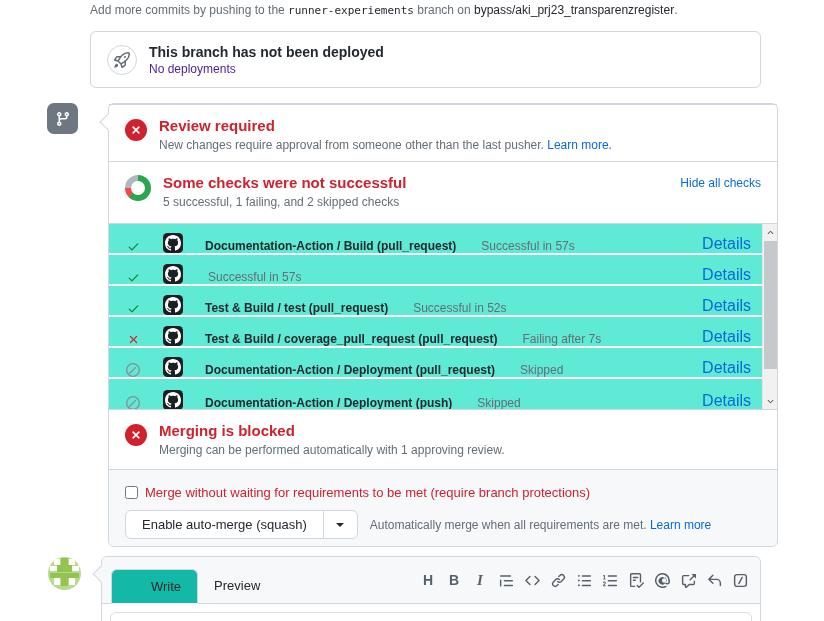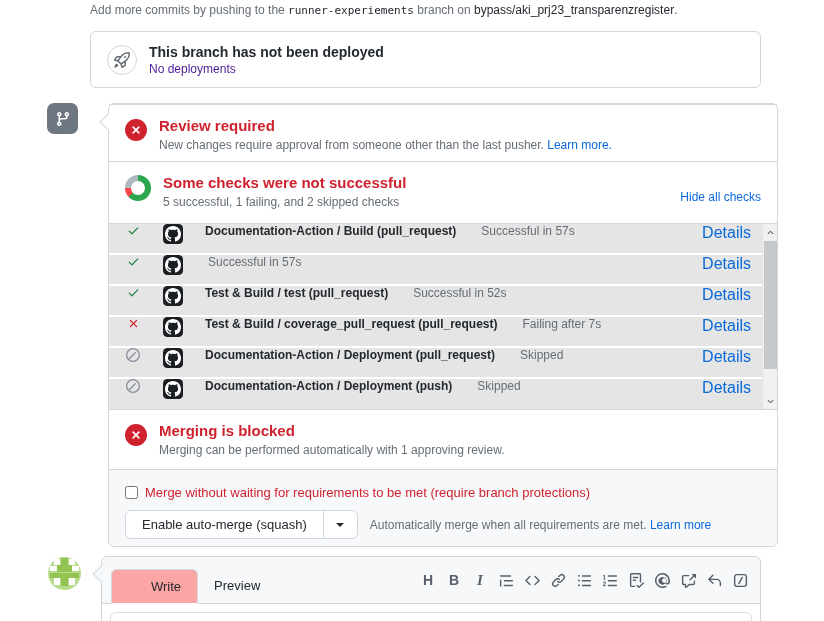--- a/index.html
+++ b/index.html
@@ -37,26 +37,26 @@
   .status-circle { width:22px; height:22px; border-radius:50%; background:#cf222e; color:#fff;
     display:flex; align-items:center; justify-content:center; flex:none; margin-top:2px; }
   .sec-title { font-size:15px; font-weight:700; color:#cf222e; }
   .sec-body { font-size:12px; color:#656d76; margin-top:4px; }
 
   .summary-section { height:62px; }
   .review-section { height:57px; }
   .blocked-section { height:60px; }
   .donut { width:26px; height:26px; border-radius:50%; position:relative; flex:none; margin-top:1px; }
   .donut::after { content:""; position:absolute; inset:6px; background:#fff; border-radius:50%; }
-  .hide-checks { margin-left:auto; font-size:12px; margin-top:16px; white-space:nowrap; }
+  .hide-checks { margin-left:auto; font-size:12px; margin-top:2px; white-space:nowrap; }
 
   
   .checks-list { position:relative; height:186px; border-top:1px solid #d0d7de; background:#fff; overflow:hidden; }
-  .check-row { height:31px; display:flex; align-items:flex-start; gap:22px; padding:0 26px 0 16px;
-    background:#e5e5e5; border-bottom:2px solid #fff; font-size:12px; }
+  .check-row { height:31px; display:flex; align-items:flex-end; gap:22px; padding:0 26px 0 16px;
+    background:#5eead4; border-bottom:2px solid #fff; font-size:12px; }
   .check-row:last-child { border-bottom:none; }
   .check-row .st-icon { display:none; width:16px; flex:none; align-items:center; justify-content:center; }
   .check-row.status-success .st-icon.success { display:inline-flex; color:#1a7f37; }
   .check-row.status-failure .st-icon.failure { display:inline-flex; color:#cf222e; }
   .check-row.status-skipped .st-icon.skipped { display:inline-flex; color:#868f99; }
   .octo-badge { flex:none; display:inline-flex; }
   .check-name { font-weight:700; color:#24292f; white-space:nowrap; }
   .check-detail { color:#656d76; margin-left:3px; white-space:nowrap; }
   .check-action { margin-left:auto; font-size:16px; }
 
@@ -80,21 +80,21 @@
   
   .comment-avatar { position:absolute; left:48px; top:557px; width:33px; height:33px; border-radius:50%; overflow:hidden; }
   .comment-box { position:absolute; left:101px; top:556px; width:660px; height:120px;
     border:1px solid #d0d7de; border-radius:6px; background:#fff; }
   .comment-header { position:relative; background:#f6f8fa; border-radius:6px 6px 0 0; border-bottom:1px solid #d0d7de;
     height:47px; display:flex; justify-content:space-between; align-items:flex-end; }
   .comment-header .pointer { position:absolute; left:-7px; top:11px; width:12px; height:12px; background:#f6f8fa;
     border-left:1px solid #d0d7de; border-bottom:1px solid #d0d7de; transform:rotate(45deg); }
   .tabs { display:flex; margin-left:9px; margin-bottom:-1px; }
   .tab { font-size:13px; padding:9px 16px; cursor:pointer; color:#24292f; }
-  .tab.active { background:#fca5a5; border:1px solid #d0d7de; border-bottom:1px solid #fff; border-radius:6px 6px 0 0;padding-left:39px; }
+  .tab.active { background:#14b8a6; border:1px solid #d0d7de; border-bottom:1px solid #fff; border-radius:6px 6px 0 0;padding-left:39px; }
   .md-toolbar { display:flex; align-items:center; gap:6px; margin:0 10px 13px 0; color:#57606a; }
   .md-btn { width:20px; height:20px; display:flex; align-items:center; justify-content:center; cursor:pointer; font-size:14px; }
   .md-btn.txt-h { font-weight:600; font-size:14px; }
   .md-btn.txt-b { font-weight:800; font-size:14px; }
   .md-btn.txt-i { font-style:italic; font-family:"Liberation Serif","DejaVu Serif",serif; font-weight:700; font-size:15px; }
   .comment-body { padding:8px; }
   .comment-body textarea { width:100%; height:52px; resize:none; border:1px solid #d8dee4; border-radius:6px;
     padding:7px 8px; font-size:13px; font-family:inherit; color:#24292f; background:#fff; outline:none; }
   .comment-body textarea::placeholder { color:#656d76; }
 </style>

